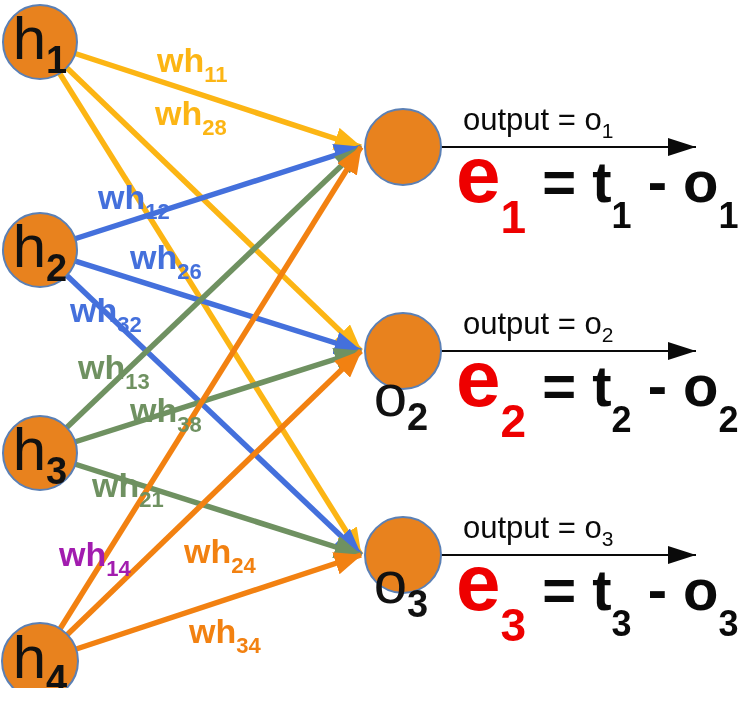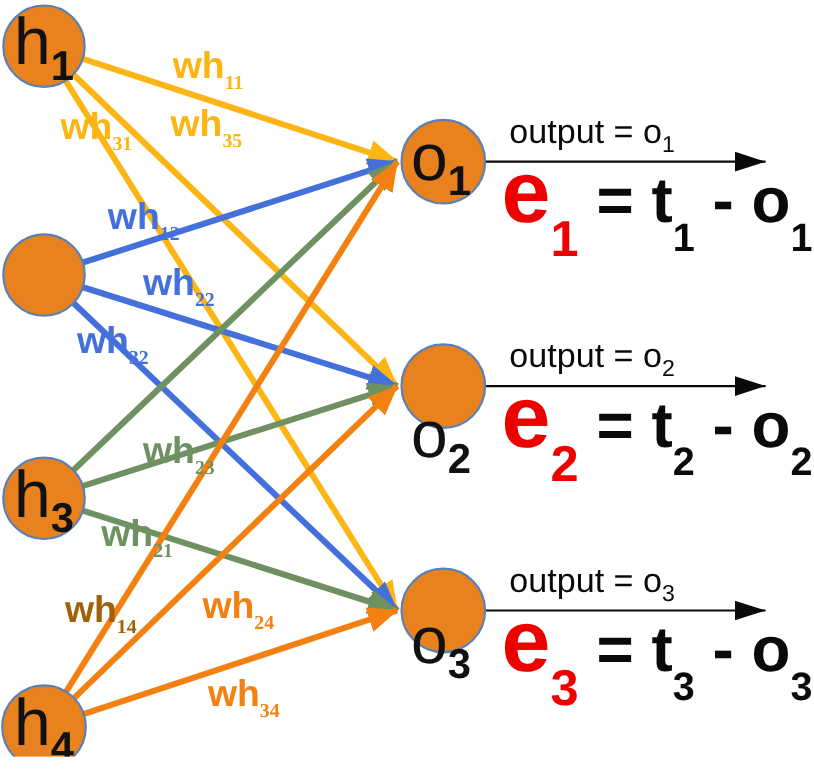--- a/index.html
+++ b/index.html
@@ -16,21 +16,21 @@
     position:absolute; z-index:3; transform:translate(-50%,-54%);
     font-size:60px; line-height:1; color:#111; white-space:nowrap;
   }
   .nsub { font-size:38px; font-weight:bold; position:relative; top:14px; }
 
   
   .wlabel {
     position:absolute; z-index:2; font-size:34px; font-weight:bold;
     line-height:1; white-space:nowrap;
   }
-  .wsub { font-size:18px; position:relative; top:10px;font-family:Liberation Serif, serif; }
+  .wsub { font-size:22px; position:relative; top:10px; }
 
   
   .out-label {
     position:absolute; z-index:2; font-size:31px; line-height:1.15;
     color:#0a0a0a; white-space:nowrap;
   }
   .osub { font-size:21px; position:relative; top:8px; }
 
   .out-eq {
     position:absolute; z-index:2; display:flex; align-items:baseline;
@@ -88,35 +88,35 @@
     <circle cx="40" cy="42" r="37" stroke-width="2" fill="#E8821E" stroke="#5B80B5"></circle>
     <circle cx="40" cy="250" r="37" stroke-width="2" fill="#E8821E" stroke="#5B80B5"></circle>
     <circle cx="40" cy="453" r="37" stroke-width="2" fill="#E8821E" stroke="#5B80B5"></circle>
     <circle cx="40" cy="661" r="38" stroke-width="2" fill="#E8821E" stroke="#5B80B5"></circle>
     <circle cx="403" cy="147" r="38" stroke-width="2" fill="#E8821E" stroke="#5B80B5"></circle>
     <circle cx="403" cy="351" r="38" stroke-width="2" fill="#E8821E" stroke="#5B80B5"></circle>
     <circle cx="403" cy="555" r="38" stroke-width="2" fill="#E8821E" stroke="#5B80B5"></circle>
   </svg>
 
   <div class="node-label" style="left:40px;top:41px;"><span>h</span><span class="nsub">1</span></div>
+  <div class="node-label" style="left:40px;top:249px;"><span>h</span><span class="nsub">2</span></div>
   <div class="node-label" style="left:40px;top:452px;"><span>h</span><span class="nsub">3</span></div>
   <div class="node-label" style="left:40px;top:660px;"><span>h</span><span class="nsub">4</span></div>
-  <div class="node-label" style="left:401px;top:146px;"><span>o</span><span class="nsub">1</span></div>
   <div class="node-label" style="left:401px;top:350px;margin-top:48px;"><span>o</span><span class="nsub">2</span></div>
   <div class="node-label" style="left:401px;top:554px;margin-top:31px;"><span>o</span><span class="nsub">3</span></div>
 
   <div class="wlabel" style="left: 157px; top: 43px; color: rgb(252, 181, 20);"><span>wh</span><span class="wsub">11</span></div>
-  <div class="wlabel" style="left: 155px; top: 96px; color: rgb(252, 181, 20);"><span>wh</span><span class="wsub">35</span></div>
-  <div class="wlabel" style="left: 55px; top: 98px; color: rgb(252, 181, 20);"><span>wh</span><span class="wsub">31</span></div>
+  <div class="wlabel" style="left: 155px; top: 96px; color: rgb(252, 181, 20);"><span>wh</span><span class="wsub">28</span></div>
   <div class="wlabel" style="left: 98px; top: 180px; color: rgb(68, 112, 220);"><span>wh</span><span class="wsub">12</span></div>
-  <div class="wlabel" style="left: 130px; top: 240px; color: rgb(68, 112, 220);"><span>wh</span><span class="wsub">22</span></div>
+  <div class="wlabel" style="left: 130px; top: 240px; color: rgb(68, 112, 220);"><span>wh</span><span class="wsub">26</span></div>
   <div class="wlabel" style="left: 70px; top: 293px; color: rgb(68, 112, 220);"><span>wh</span><span class="wsub">32</span></div>
-  <div class="wlabel" style="left: 130px; top: 393px; color: rgb(111, 145, 97);"><span>wh</span><span class="wsub">23</span></div>
+  <div class="wlabel" style="left: 78px; top: 350px; color: rgb(111, 145, 97);"><span>wh</span><span class="wsub">13</span></div>
+  <div class="wlabel" style="left: 130px; top: 393px; color: rgb(111, 145, 97);"><span>wh</span><span class="wsub">38</span></div>
   <div class="wlabel" style="left: 92px; top: 468px; color: rgb(111, 145, 97);"><span>wh</span><span class="wsub">21</span></div>
-  <div class="wlabel" style="left: 59px; top: 537px; color: #a16207;"><span>wh</span><span class="wsub">14</span></div>
+  <div class="wlabel" style="left: 59px; top: 537px; color: #a21caf;"><span>wh</span><span class="wsub">14</span></div>
   <div class="wlabel" style="left: 184px; top: 534px; color: rgb(242, 129, 17);"><span>wh</span><span class="wsub">24</span></div>
   <div class="wlabel" style="left: 189px; top: 614px; color: rgb(242, 129, 17);"><span>wh</span><span class="wsub">34</span></div>
 
   <div class="out-label" style="left:463px;top:102px;"><span>output = o</span><span class="osub">1</span></div>
   <div class="out-eq" style="left:456px;top:135px;">
     <span class="eq-e" style="color: rgb(238, 0, 0);">e</span>
       <span class="eq-esub" style="color: rgb(238, 0, 0);">1</span>
       <span class="eq-rhs"> = t</span>
       <span class="eq-sub">1</span>
       <span class="eq-rhs"> - o</span>

